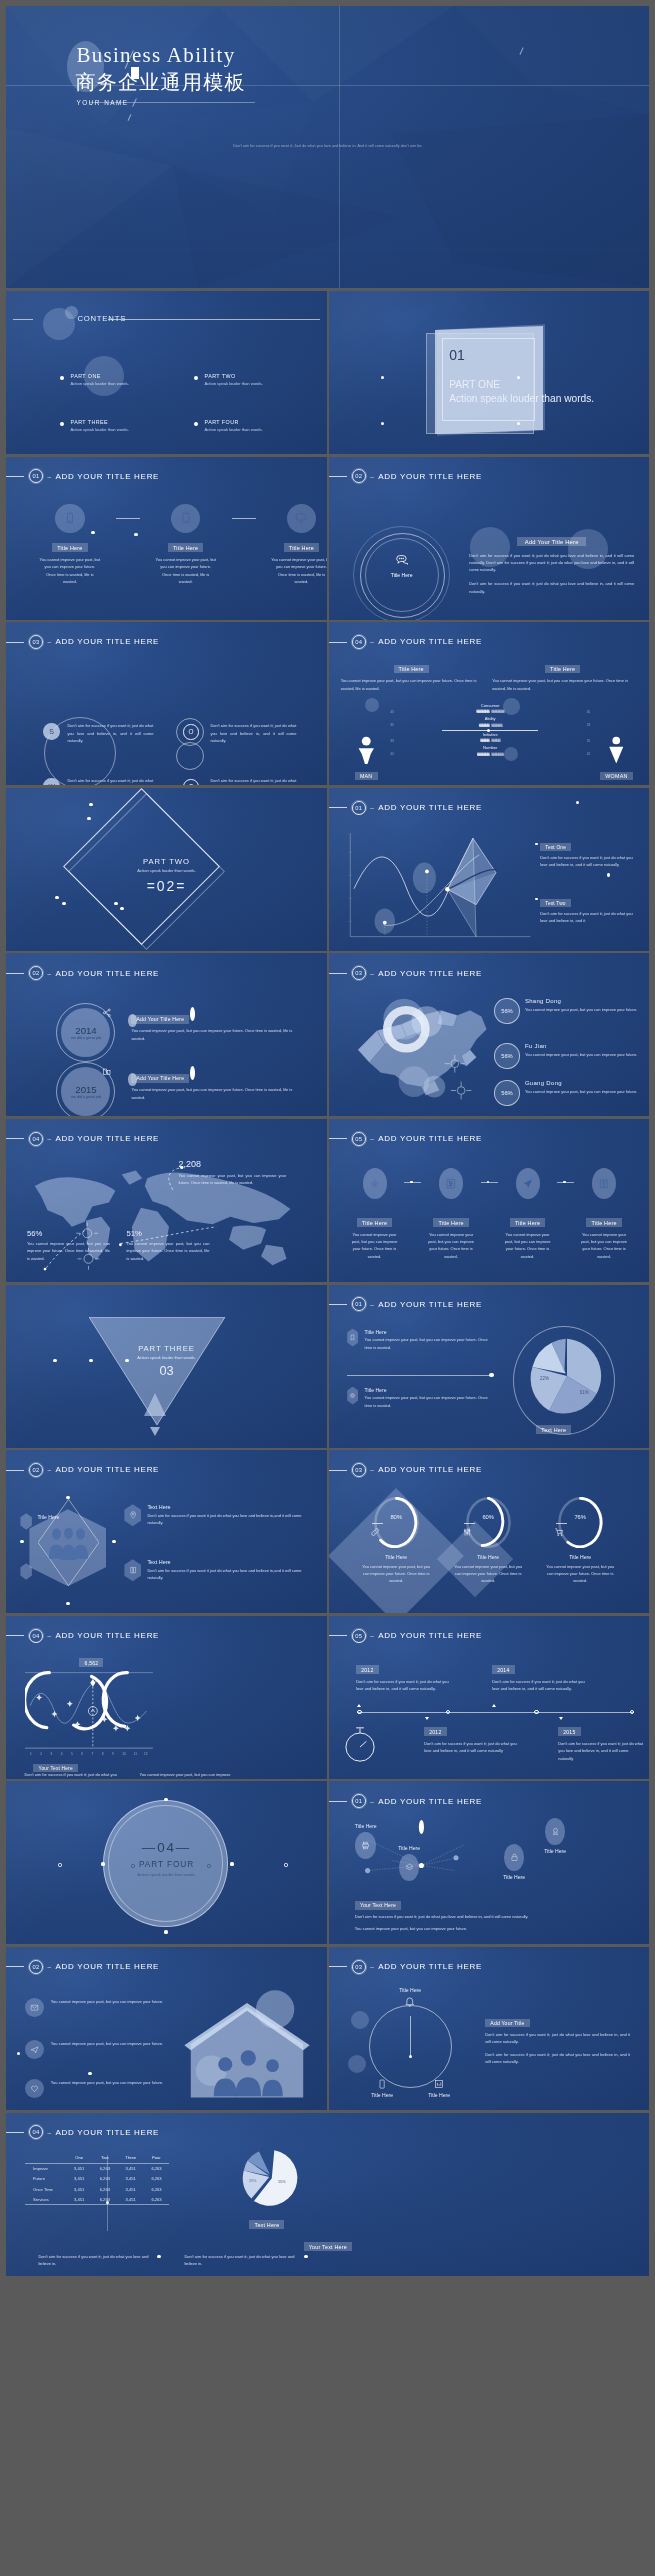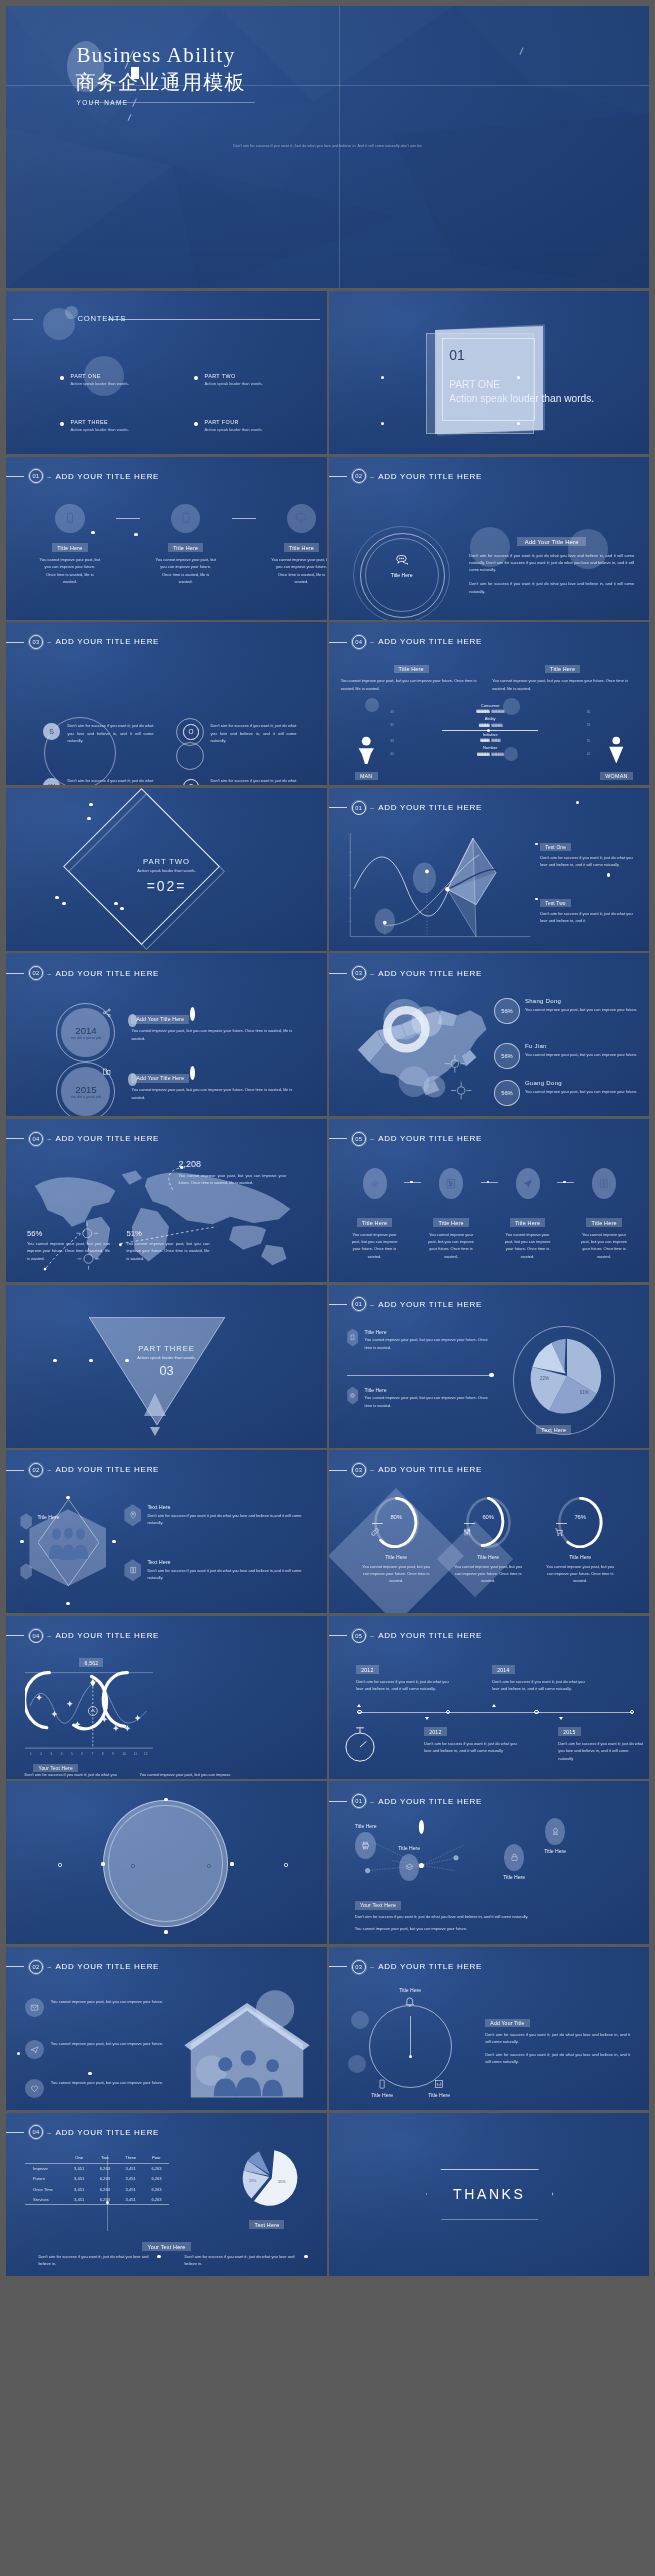--- a/index.html
+++ b/index.html
@@ -940,20 +940,27 @@
         <path d="M28 14v-7M22 6h12M28 36l10-9" fill="none" stroke="#fff" stroke-width="1.4"></path>
       </svg>
     </div>
   </div>
 
   <div class="row">
 
     <div class="slide">
       <div style="position:absolute;left:97px;top:19px;width:125px;height:127px;border-radius:50%;background:rgba(180,199,231,.50);border:0.6px solid rgba(255,255,255,.5);"></div>
       <div style="position:absolute;left:102px;top:24px;width:115px;height:117px;border-radius:50%;border:0.6px solid rgba(255,255,255,.4);"></div>
+      <div style="position:absolute;left:0;right:0;top:59px;text-align:center;">
+        <div style="font-size:13.4px;font-weight:300;color:#2d3f62;letter-spacing:1.9px;">
+          <span>—</span><span>04</span><span>—</span>
+        </div>
+        <div style="font-size:8.3px;letter-spacing:0.9px;color:#2f4468;margin-top:3.8px;">PART FOUR</div>
+        <div style="font-size:4.1px;color:#44587c;margin-top:2.6px;">Action speak louder than words.</div>
+      </div>
       <span class="dot" style="left:158px;top:16.6px;"></span>
       <span class="dot" style="left:158px;top:149px;"></span>
       <span class="dot" style="left:95px;top:81px;"></span>
       <span class="dot" style="left:224px;top:81px;"></span>
       <span style="position:absolute;left:52px;top:82px;width:3.2px;height:3.2px;border-radius:50%;border:0.6px solid #fff;"></span>
       <span style="position:absolute;left:278px;top:82px;width:3.2px;height:3.2px;border-radius:50%;border:0.6px solid #fff;"></span>
       <span style="position:absolute;left:125px;top:83px;width:3.2px;height:3.2px;border-radius:50%;border:0.6px solid #445a80;"></span>
       <span style="position:absolute;left:201px;top:83px;width:3.2px;height:3.2px;border-radius:50%;border:0.6px solid #445a80;"></span>
     </div>
 
@@ -1180,22 +1187,16 @@
       </svg>
       <div style="position:absolute;left:243px;top:105px;"><span class="tag">Text Here</span></div>
 
       <div style="position:absolute;left:0;right:0;top:127px;text-align:center;"><span class="tag" style="font-size:5.4px;">Your Text Here</span></div>
       <div class="body" style="position:absolute;left:32px;top:140px;width:110px;text-align:justify;">Don't aim for success if you want it; just do what you love and believe in.</div>
       <div class="body" style="position:absolute;left:178px;top:140px;width:110px;text-align:justify;">Don't aim for success if you want it; just do what you love and believe in.</div>
       <span class="dot" style="left:151px;top:142px;"></span>
       <span class="dot" style="left:298px;top:142px;"></span>
     </div>
 
-    <div class="slide">
-      <div style="position:absolute;left:97px;top:56px;width:127px;height:51px;border:0.6px solid rgba(255,255,255,.7);clip-path:polygon(12% 0,88% 0,100% 50%,88% 100%,12% 100%,0 50%);"></div>
-      <div style="position:absolute;left:0;right:0;top:73px;text-align:center;">
-        <span class="thanks">THANKS</span>
-      </div>
-    </div>
   </div>
 
 </div>
 
 
 </body></html>

